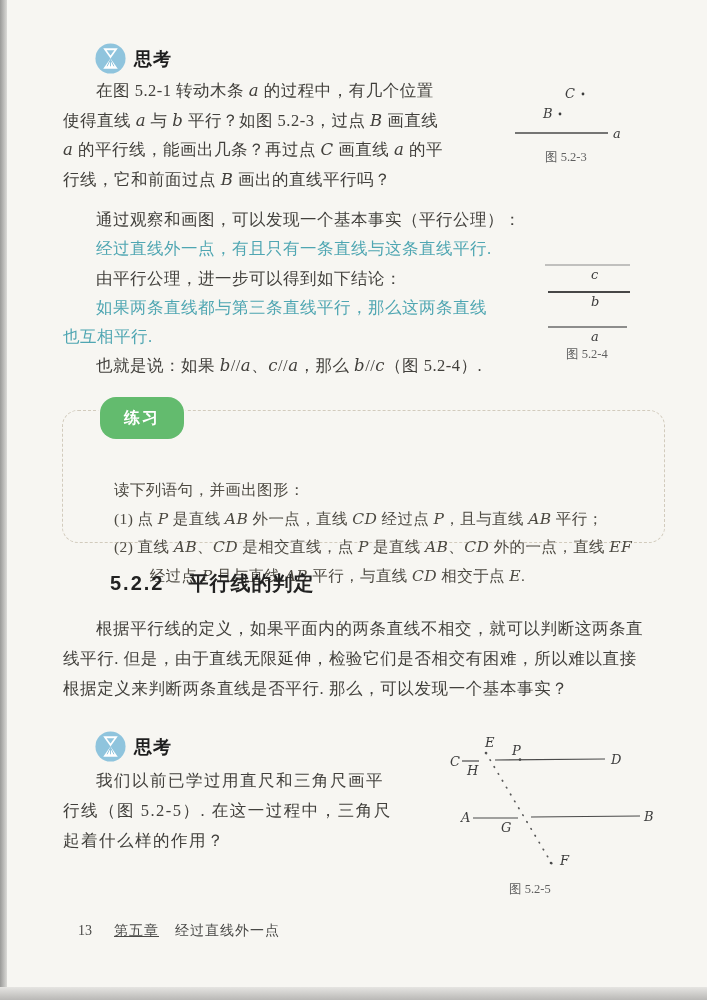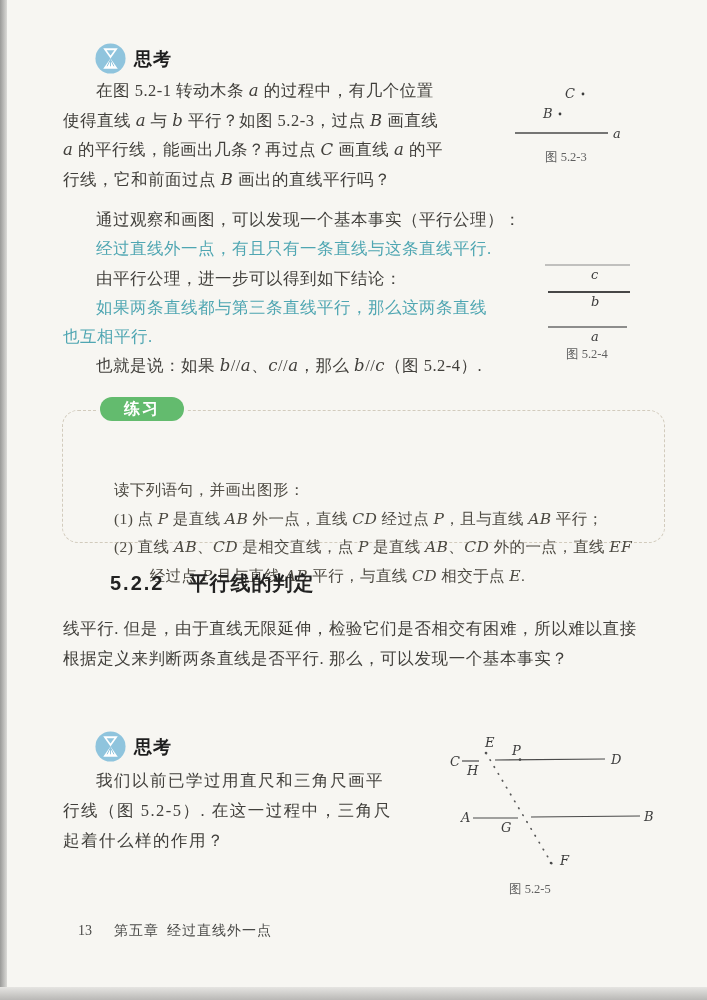--- a/index.html
+++ b/index.html
@@ -28,40 +28,40 @@
 
   .fig-caption{fill:#5f5f5f;font-size:12.5px;font-family:"Liberation Serif","DejaVu Serif",serif;}
   .fig-label{fill:#3c3c3c;font-size:13px;font-style:italic;
     font-family:"DejaVu Serif","Liberation Serif",serif;}
 
   .practice-box{
     border:1.6px dashed #d2cbbd;border-radius:16px;
     width:601px;height:131px;background:transparent;
   }
   .practice-badge{
-    width:84px;height:24px;border-radius:16px;background:#63bb6e;
+    width:84px;height:42px;border-radius:16px;background:#63bb6e;
     color:#ffffff;font-family:"Liberation Sans","DejaVu Sans",sans-serif;
     font-weight:bold;font-size:16px;letter-spacing:2px;
     display:flex;align-items:center;justify-content:center;
     box-shadow:0 0 0 2px #f7f6f2;
   }
   .practice-text{font-size:15.5px;line-height:28.5px;color:#4c4941;letter-spacing:0.4px;}
   .practice-item{padding-left:2.3em;text-indent:-2.3em;}
 
   .section-heading{font-family:"Liberation Sans","DejaVu Sans",sans-serif;
     font-weight:bold;font-size:20px;color:#222222;letter-spacing:1px;}
   .section-heading .num{margin-right:24px;letter-spacing:2px;}
 
   .sec-text{font-size:16.5px;line-height:30px;letter-spacing:0.6px;}
 
   .think2-text{font-size:16.5px;line-height:30px;letter-spacing:1.5px;}
 
   .footer{font-size:14px;color:#4a4a48;letter-spacing:1px;}
   .footer .pagenum{margin-right:22px;letter-spacing:0;}
-  .footer .chapter{margin-right:8px;}
+  .footer .chapter{margin-right:16px;text-decoration:underline;}
 
   i{font-family:"DejaVu Serif","Liberation Serif",serif;}
 </style>
 </head>
 <body>
 
 <div class="page">
   <div class="edge-left"></div>
   <div class="edge-bottom"></div>
 
@@ -118,20 +118,21 @@
     <div class="mathify">读下列语句，并画出图形：</div>
     <div class="practice-item mathify">(1) 点 <i>P</i> 是直线 <i>AB</i> 外一点，直线 <i>CD</i> 经过点 <i>P</i>，且与直线 <i>AB</i> 平行；</div>
     <div class="practice-item mathify">(2) 直线 <i>AB</i>、<i>CD</i> 是相交直线，点 <i>P</i> 是直线 <i>AB</i>、<i>CD</i> 外的一点，直线 <i>EF</i> 经过点 <i>P</i> 且与直线 <i>AB</i> 平行，与直线 <i>CD</i> 相交于点 <i>E</i>.</div>
   </div>
 
   <div class="abs section-heading" style="left:110px;top:570px;">
     <span class="num">5.2.2</span><span>平行线的判定</span>
   </div>
 
   <div class="abs sec-text" style="left:63px;top:614px;width:605px;">
+    <div class="line indent">根据平行线的定义，如果平面内的两条直线不相交，就可以判断这两条直</div>
     <div class="line">线平行. 但是，由于直线无限延伸，检验它们是否相交有困难，所以难以直接</div>
     <div class="line">根据定义来判断两条直线是否平行. 那么，可以发现一个基本事实？</div>
   </div>
 
   <div class="abs think-header" style="left:94px;top:730px;">
     <svg width="33" height="33" viewBox="0 0 34 34">
       <circle cx="17" cy="17" r="15.5" fill="#8fc4dd"></circle>
       <polygon points="9.5,6.5 24.5,6.5 17,17" fill="#ffffff"></polygon>
       <polygon points="9.5,27.5 24.5,27.5 17,17" fill="#ffffff"></polygon>
       <polygon points="13,8.5 21,8.5 17,14" fill="#8fc4dd"></polygon>

